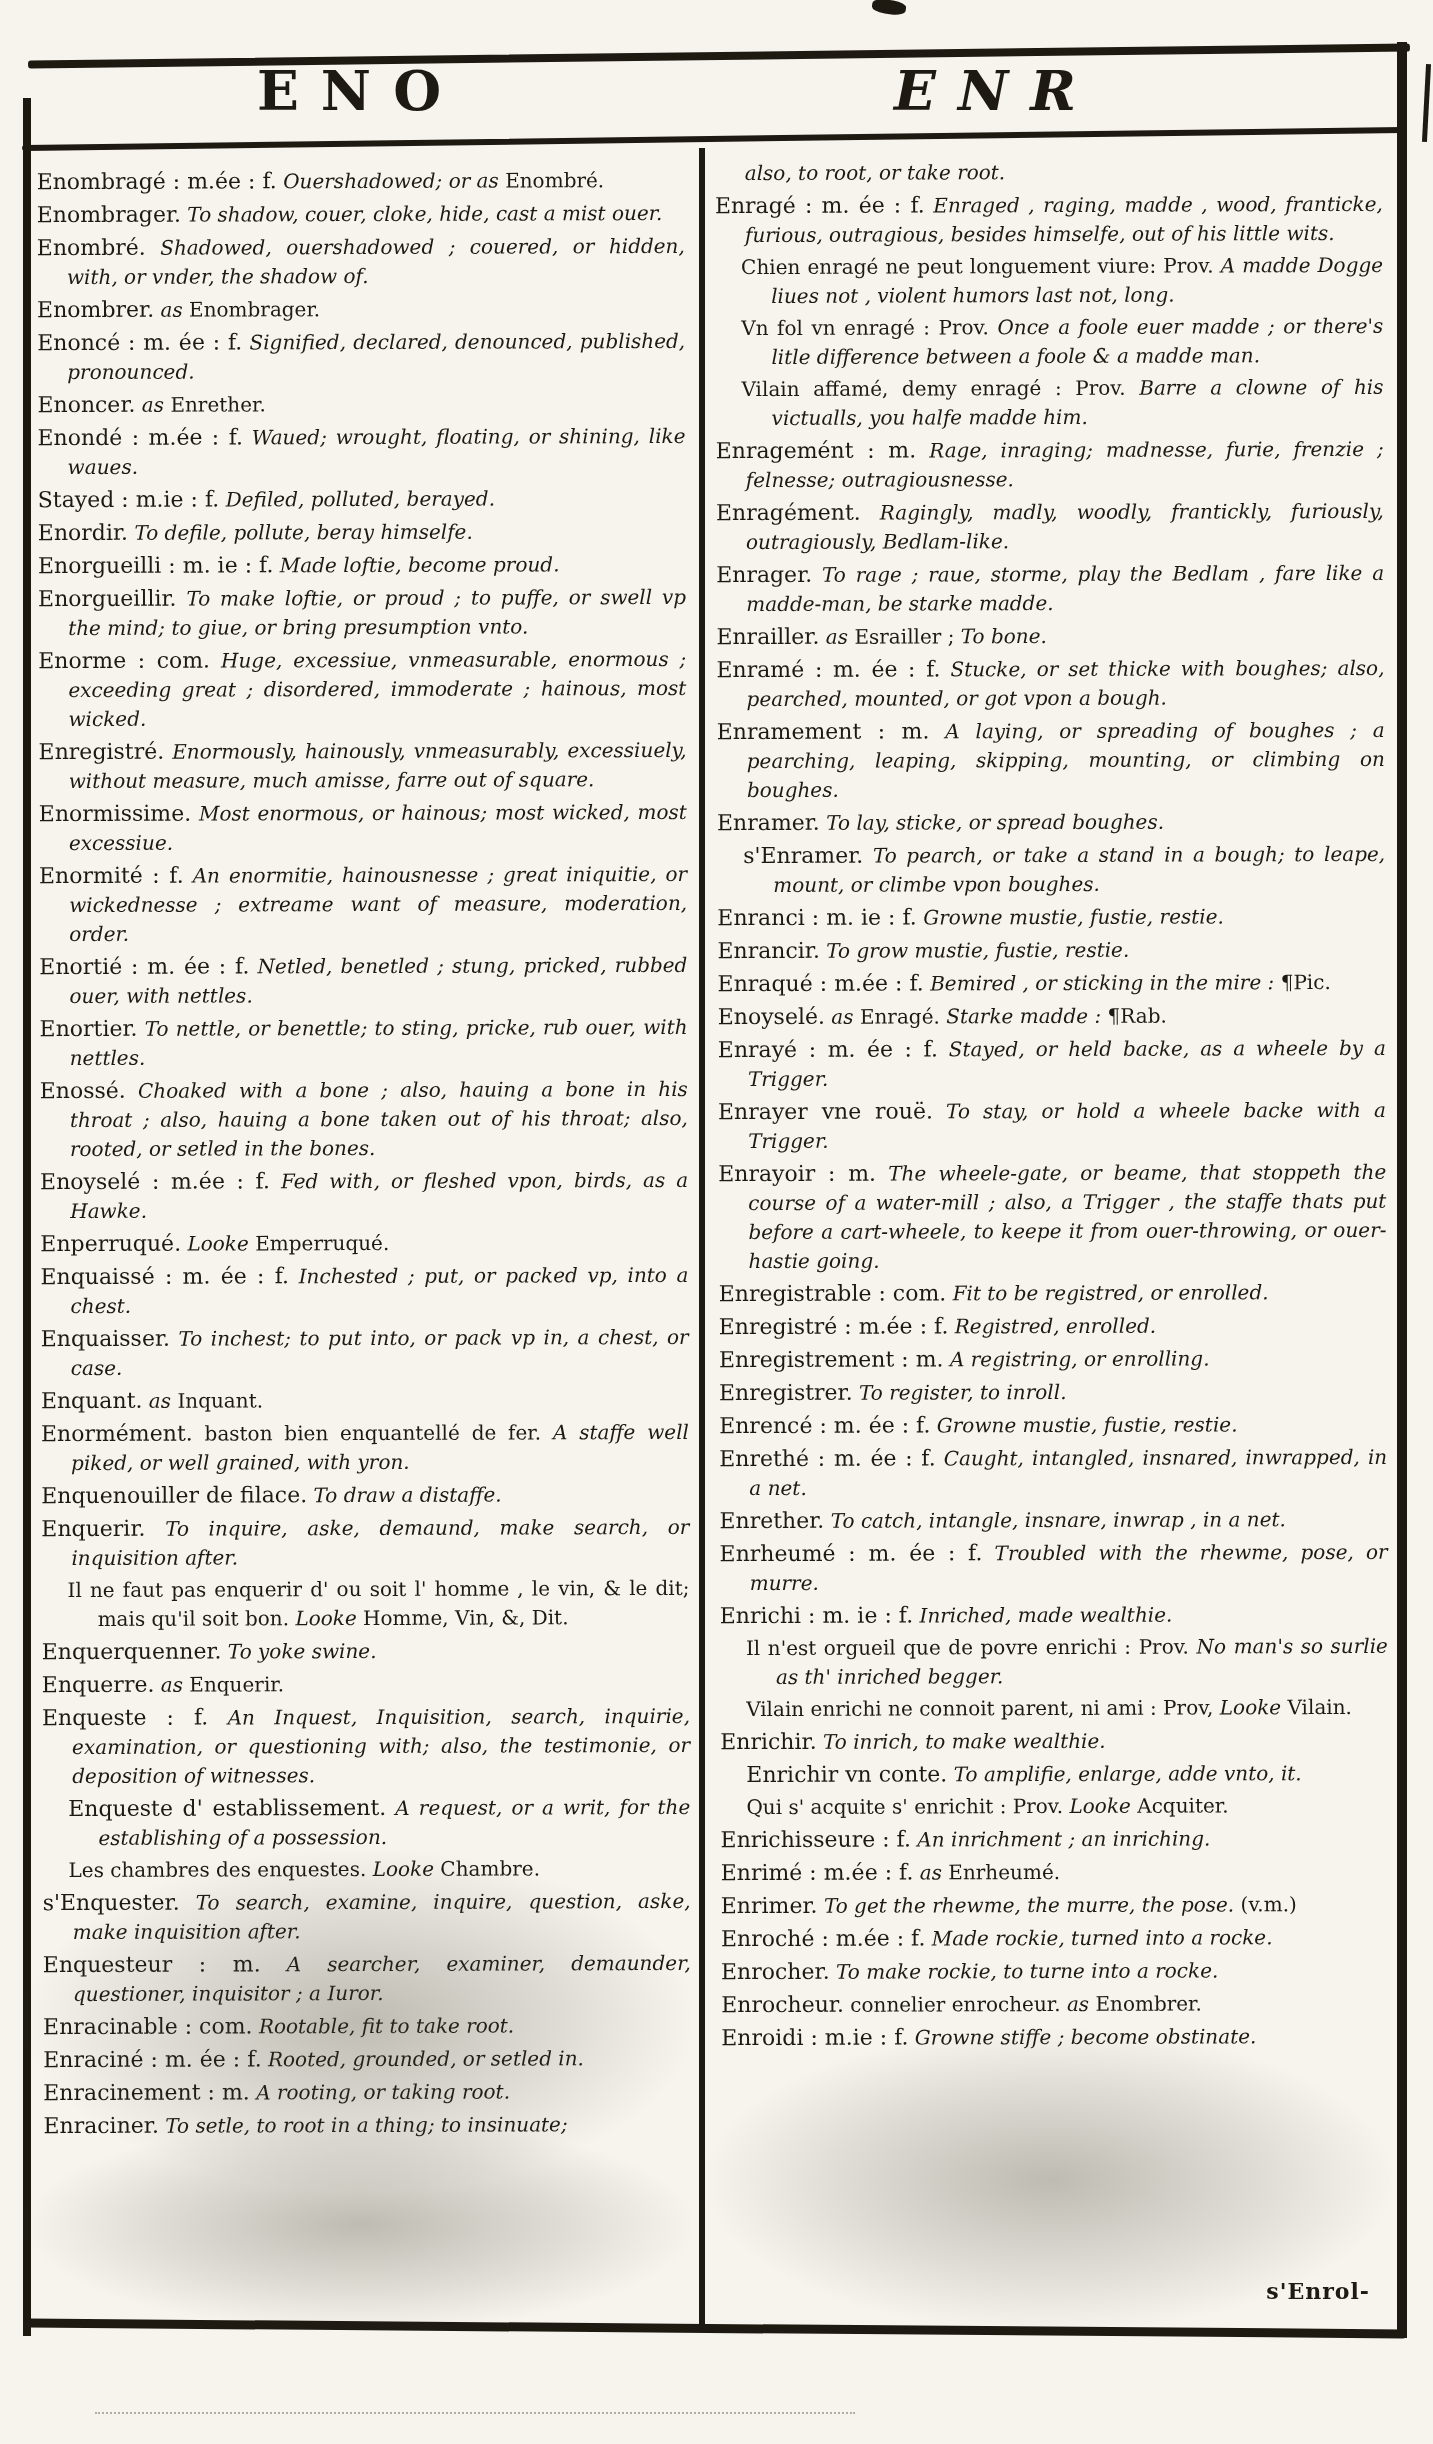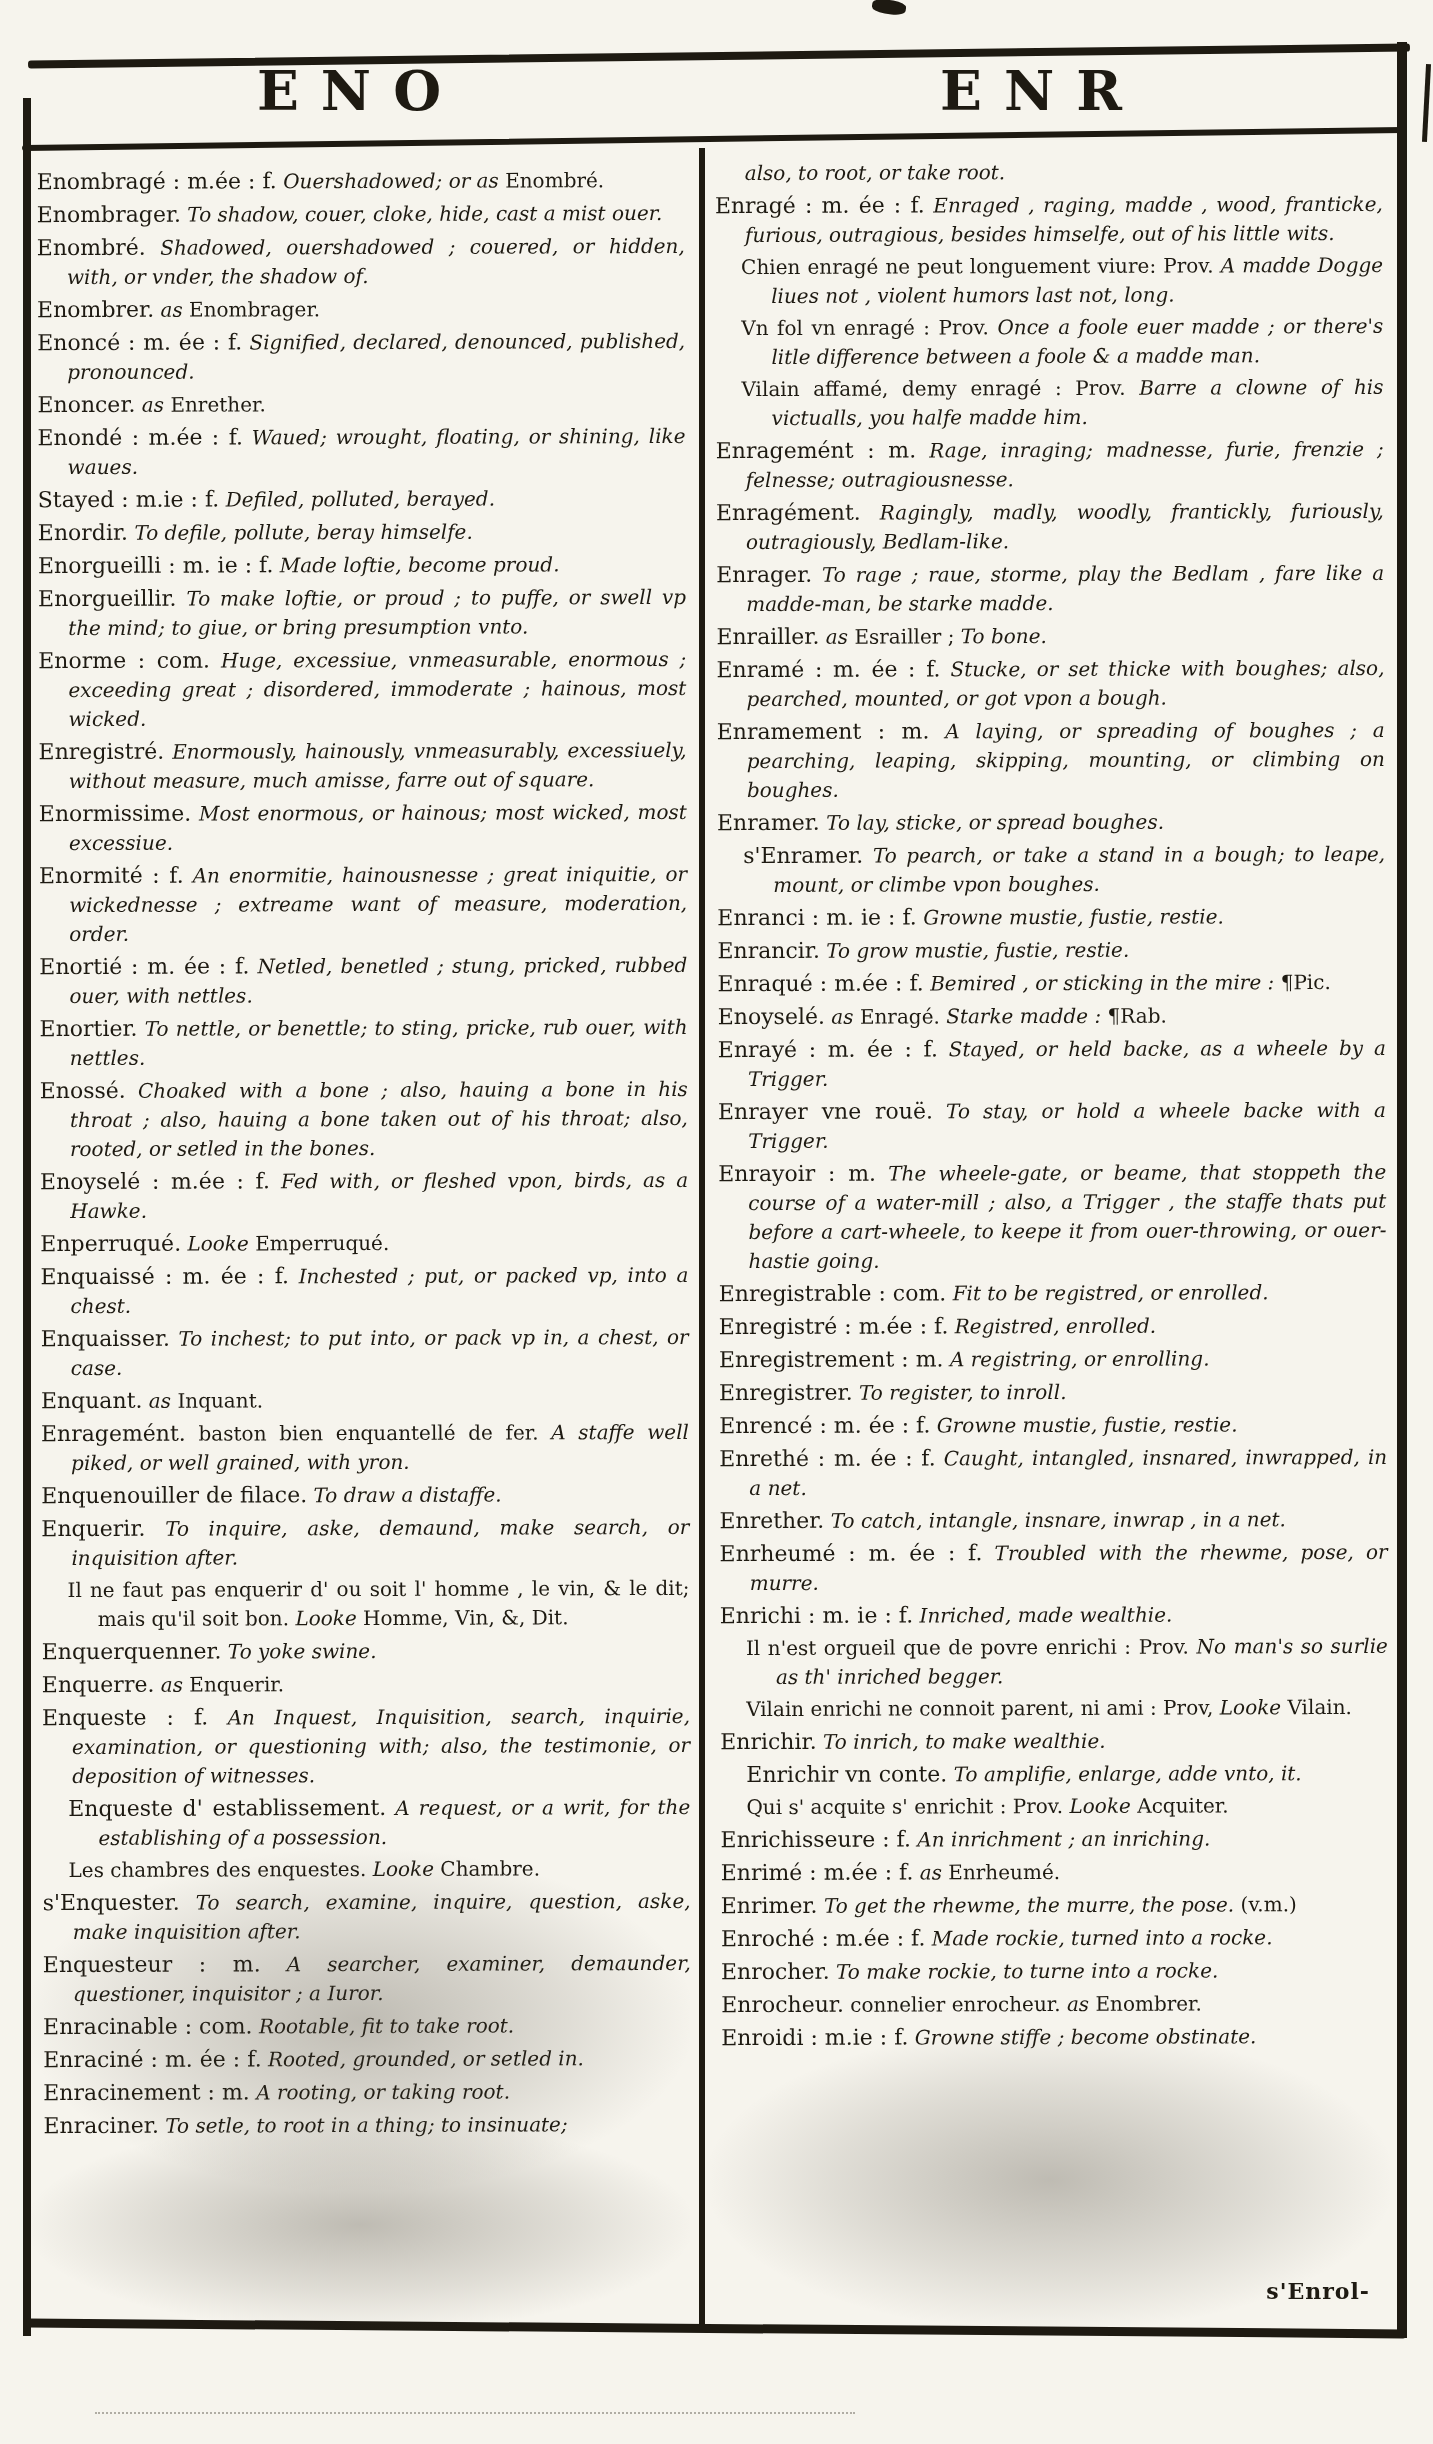--- a/index.html
+++ b/index.html
@@ -17,21 +17,21 @@
   #rule-bottom   { left:26px; top:2324px; width:1380px; height:9px; transform:rotate(0.45deg); border-radius:3px; }
   #border-left   { left:23px; top:98px; width:8px; height:2238px; }
   #border-right  { left:1397px; top:42px; width:10px; height:2296px; }
   #rule-center   { left:699px; top:148px; width:6px; height:2184px; }
 
   .heading {
     position:absolute; top:56px; height:70px; line-height:70px;
     font-size:55px; font-weight:bold; letter-spacing:22px; text-align:center;
   }
   #heading-left  { left:40px;  width:640px; }
-  #heading-right { left:722px; width:640px; }
+  #heading-right { left:676px; width:640px;font-style:italic; }
 
   .column { position:absolute; transform:rotate(-0.2deg); }
   #column-left  { left:40px;  top:166px; width:648px; }
   #column-right { left:718px; top:158px; width:668px; }
 
   p.entry {
     margin:0 0 3px 0; font-size:20px; line-height:29px;
     text-indent:-30px; padding-left:30px; text-align:justify;
   }
   p.entry.sub  { margin-left:26px; }
@@ -88,21 +88,21 @@
     <p class="entry"><span class="s-h">Enormissime.</span> <span class="s-i">Most enormous, or hainous; most wicked, most excessiue.</span></p>
     <p class="entry"><span class="s-h">Enormité : f.</span> <span class="s-i">An enormitie, hainousnesse ; great iniquitie, or wickednesse ; extreame want of measure, moderation, order.</span></p>
     <p class="entry"><span class="s-h">Enortié : m. ée : f.</span> <span class="s-i">Netled, benetled ; stung, pricked, rubbed ouer, with nettles.</span></p>
     <p class="entry"><span class="s-h">Enortier.</span> <span class="s-i">To nettle, or benettle; to sting, pricke, rub ouer, with nettles.</span></p>
     <p class="entry"><span class="s-h">Enossé.</span> <span class="s-i">Choaked with a bone ; also, hauing a bone in his throat ; also, hauing a bone taken out of his throat; also, rooted, or setled in the bones.</span></p>
     <p class="entry"><span class="s-h">Enoyselé : m.ée : f.</span> <span class="s-i">Fed with, or fleshed vpon, birds, as a Hawke.</span></p>
     <p class="entry"><span class="s-h">Enperruqué.</span> <span class="s-i">Looke</span> <span class="s-r">Emperruqué.</span></p>
     <p class="entry"><span class="s-h">Enquaissé : m. ée : f.</span> <span class="s-i">Inchested ; put, or packed vp, into a chest.</span></p>
     <p class="entry"><span class="s-h">Enquaisser.</span> <span class="s-i">To inchest; to put into, or pack vp in, a chest, or case.</span></p>
     <p class="entry"><span class="s-h">Enquant.</span> <span class="s-i">as</span> <span class="s-r">Inquant.</span></p>
-    <p class="entry"><span class="s-h">Enragemént.</span> <span class="s-r">baston bien enquantellé de fer.</span> <span class="s-i">A staffe well piked, or well grained, with yron.</span></p>
+    <p class="entry"><span class="s-h">Enormément.</span> <span class="s-r">baston bien enquantellé de fer.</span> <span class="s-i">A staffe well piked, or well grained, with yron.</span></p>
     <p class="entry"><span class="s-h">Enquenouiller de filace.</span> <span class="s-i">To draw a distaffe.</span></p>
     <p class="entry"><span class="s-h">Enquerir.</span> <span class="s-i">To inquire, aske, demaund, make search, or inquisition after.</span></p>
     <p class="entry sub"><span class="s-r">Il ne faut pas enquerir d' ou soit l' homme , le vin, &amp; le dit; mais qu'il soit bon.</span> <span class="s-i">Looke</span> <span class="s-r">Homme, Vin, &amp;, Dit.</span></p>
     <p class="entry"><span class="s-h">Enquerquenner.</span> <span class="s-i">To yoke swine.</span></p>
     <p class="entry"><span class="s-h">Enquerre.</span> <span class="s-i">as</span> <span class="s-r">Enquerir.</span></p>
     <p class="entry"><span class="s-h">Enqueste : f.</span> <span class="s-i">An Inquest, Inquisition, search, inquirie, examination, or questioning with; also, the testimonie, or deposition of witnesses.</span></p>
     <p class="entry sub"><span class="s-h">Enqueste d' establissement.</span> <span class="s-i">A request, or a writ, for the establishing of a possession.</span></p>
     <p class="entry sub"><span class="s-r">Les chambres des enquestes.</span> <span class="s-i">Looke</span> <span class="s-r">Chambre.</span></p>
     <p class="entry"><span class="s-h">s'Enquester.</span> <span class="s-i">To search, examine, inquire, question, aske, make inquisition after.</span></p>
     <p class="entry"><span class="s-h">Enquesteur : m.</span> <span class="s-i">A searcher, examiner, demaunder, questioner, inquisitor ; a Iuror.</span></p>

